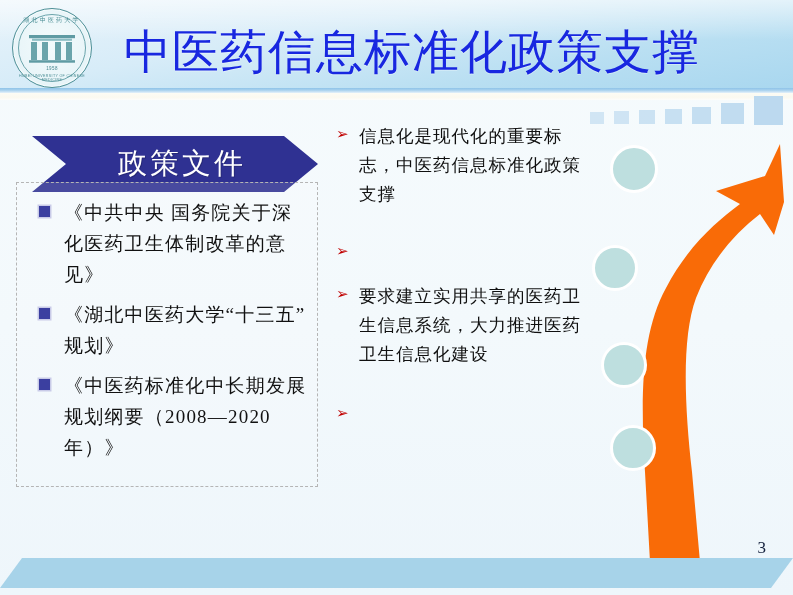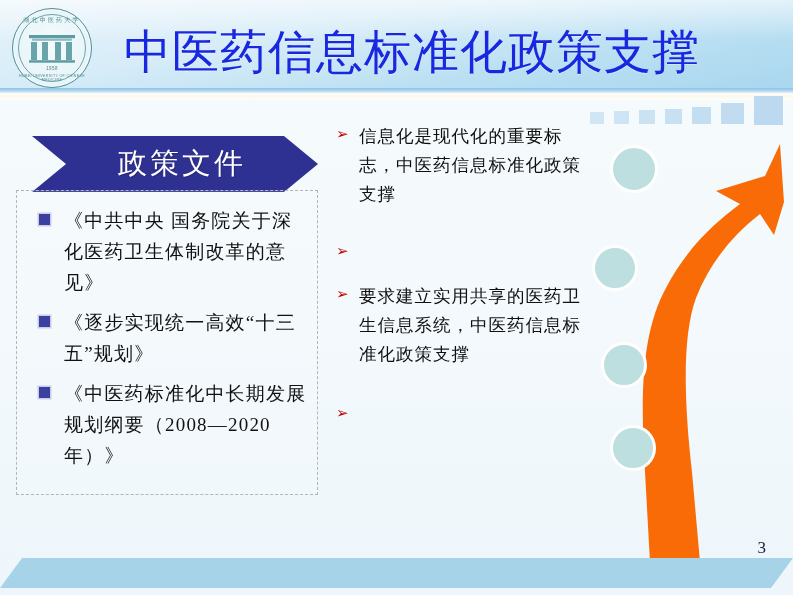--- a/index.html
+++ b/index.html
@@ -84,21 +84,21 @@
   }
   .banner-label{
     color:#ffffff;font-size:29px;letter-spacing:3px;
     font-family:"Liberation Serif","DejaVu Serif",serif;
     padding-left:14px;
     text-shadow:1px 1px 0 rgba(0,0,0,.18);
   }
 
   
   .docbox{
-    position:absolute;left:16px;top:190px;width:302px;height:305px;
+    position:absolute;left:16px;top:182px;width:302px;height:305px;
     border:1px dashed #b5b5b5;
     background:rgba(255,255,255,.12);
     box-sizing:border-box;
     padding:14px 10px 0 10px;
   }
   .doc-item{
     display:flex;align-items:flex-start;
     margin-bottom:9px;
   }
   .doc-marker{
@@ -194,39 +194,39 @@
     <span class="banner-label">政策文件</span>
   </div>
 
   <div class="docbox">
     <div class="doc-item">
       <span class="doc-marker"></span>
       <span class="doc-text">《中共中央 国务院关于深化医药卫生体制改革的意见》</span>
     </div>
     <div class="doc-item">
       <span class="doc-marker"></span>
-      <span class="doc-text">《逐步实现统一高效“十三五”规划》</span>
+      <span class="doc-text">《湖北中医药大学“十三五”规划》</span>
     </div>
     <div class="doc-item">
       <span class="doc-marker"></span>
       <span class="doc-text">《中医药标准化中长期发展规划纲要（2008—2020年）》</span>
     </div>
   </div>
 
   <div class="bullets">
     <div class="bullet b1">
       <span class="bullet-arrow">➢</span>
       <span class="bullet-text">信息化是现代化的重要标志，中医药信息标准化政策支撑</span>
     </div>
     <div class="bullet b2">
       <span class="bullet-arrow">➢</span>
     </div>
     <div class="bullet b3">
       <span class="bullet-arrow">➢</span>
-      <span class="bullet-text">要求建立实用共享的医药卫生信息系统，中医药信息标准化政策支撑</span>
+      <span class="bullet-text">要求建立实用共享的医药卫生信息系统，大力推进医药卫生信息化建设</span>
     </div>
     <div class="bullet">
       <span class="bullet-arrow">➢</span>
     </div>
   </div>
 
   <div class="graphic">
 
     <div class="squares">
       <div class="sq" style="left:2px;top:20px;width:14px;height:12px;opacity:.62;"></div>

